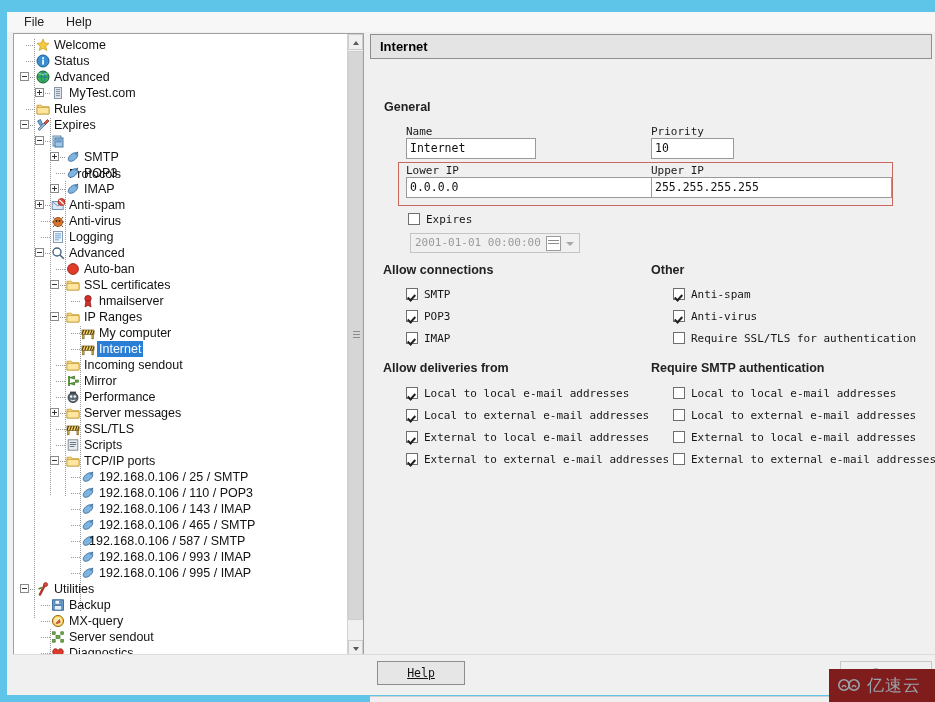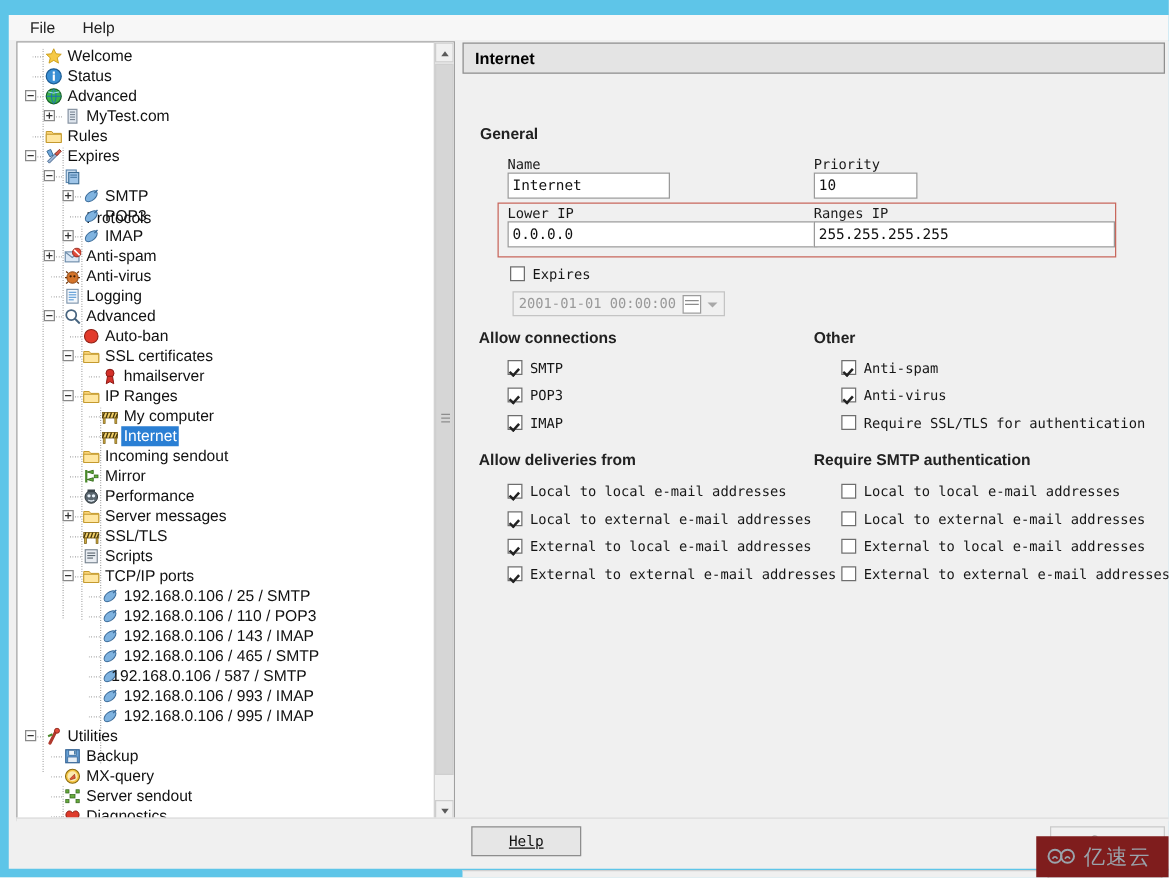--- a/index.html
+++ b/index.html
@@ -695,21 +695,21 @@
 
       <div class="flabel" style="left:36px;top:92px;">Name</div>
       <div class="tbox" style="left:36px;top:105px;width:130px;">Internet</div>
 
       <div class="flabel" style="left:281px;top:92px;">Priority</div>
       <div class="tbox" style="left:281px;top:105px;width:83px;">10</div>
 
       <div class="flabel" style="left:36px;top:131px;">Lower IP</div>
       <div class="tbox" style="left:36px;top:144px;width:248px;">0.0.0.0</div>
 
-      <div class="flabel" style="left:281px;top:131px;">Ranges IP</div>
+      <div class="flabel" style="left:281px;top:131px;">Upper IP</div>
       <div class="tbox" style="left:281px;top:144px;width:241px;">255.255.255.255</div>
 
       <div class="cbrow" style="left:38px;top:179px;">
         <span class="cb"></span><span class="cbtext">Expires</span>
       </div>
 
       <div class="grpttl" style="left:13px;top:230px;">Allow connections</div>
       <div class="cbrow" style="left:36px;top:254px;"><span class="cb on"></span><span class="cbtext">SMTP</span></div>
       <div class="cbrow" style="left:36px;top:276px;"><span class="cb on"></span><span class="cbtext">POP3</span></div>
       <div class="cbrow" style="left:36px;top:298px;"><span class="cb on"></span><span class="cbtext">IMAP</span></div>

